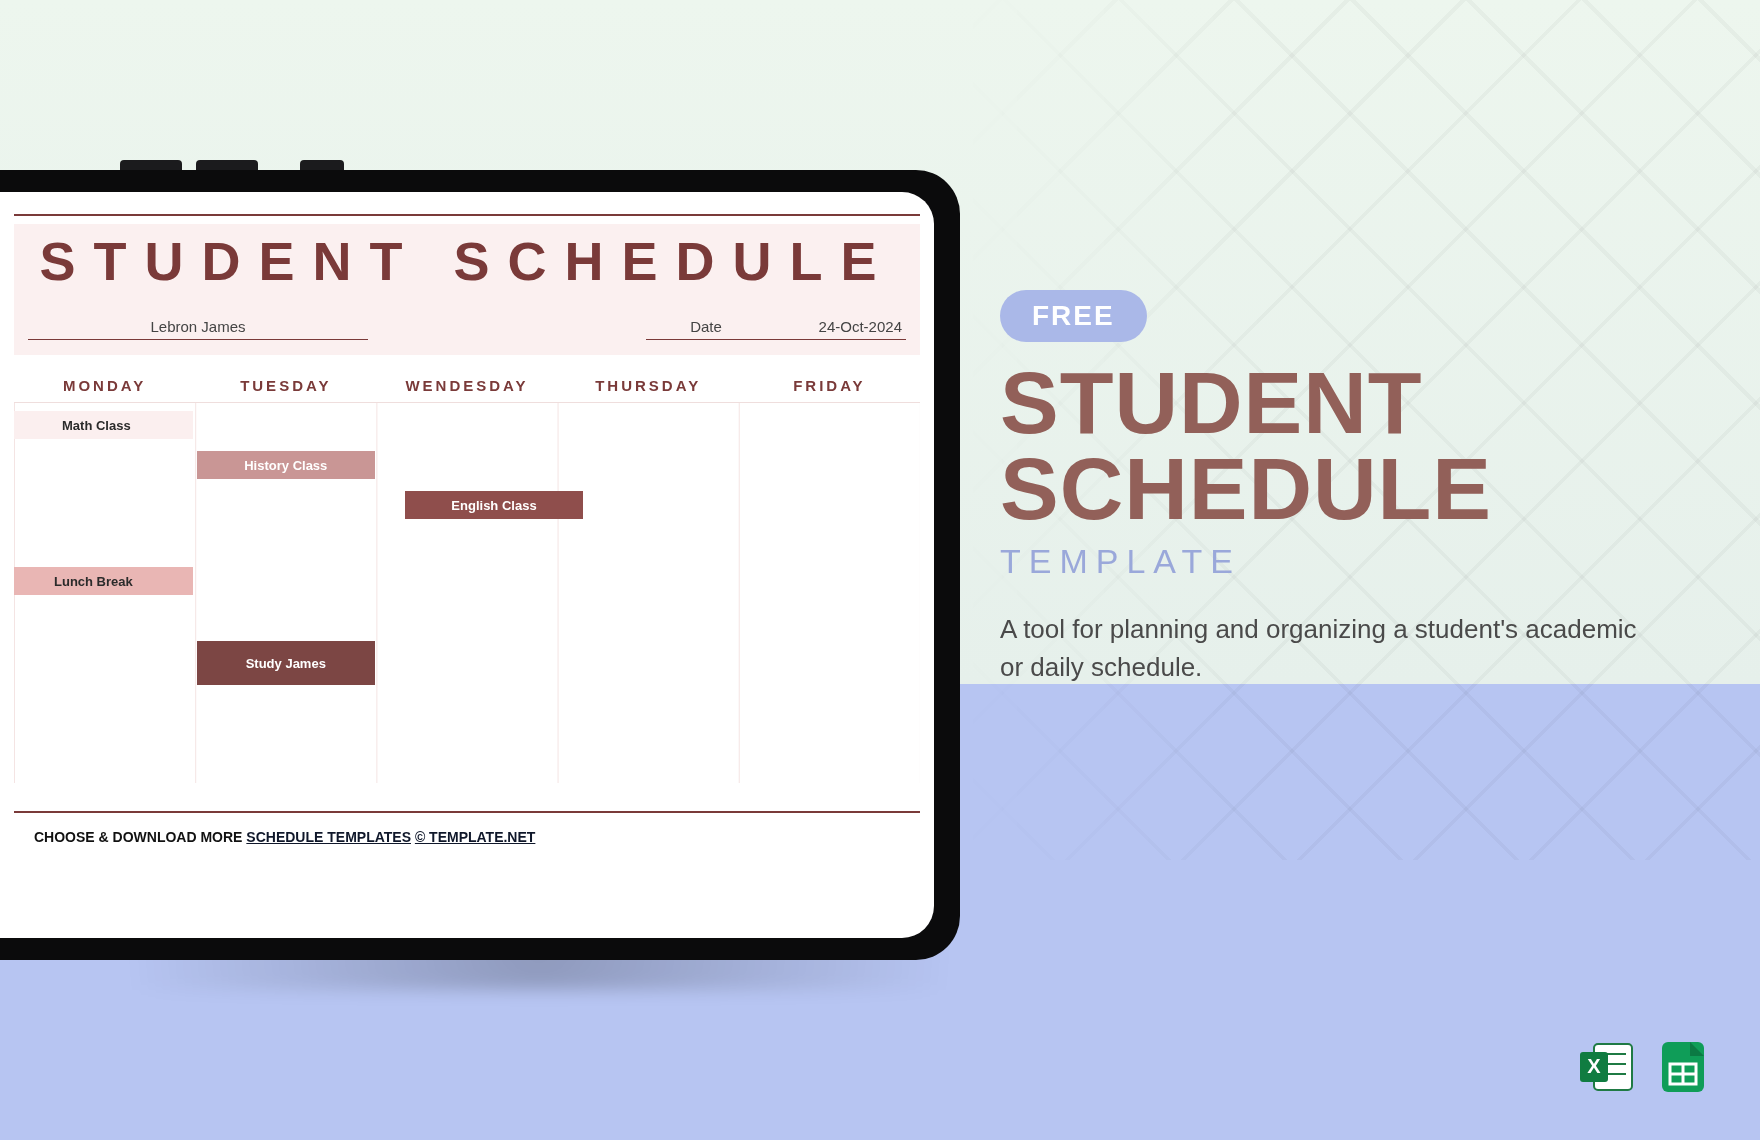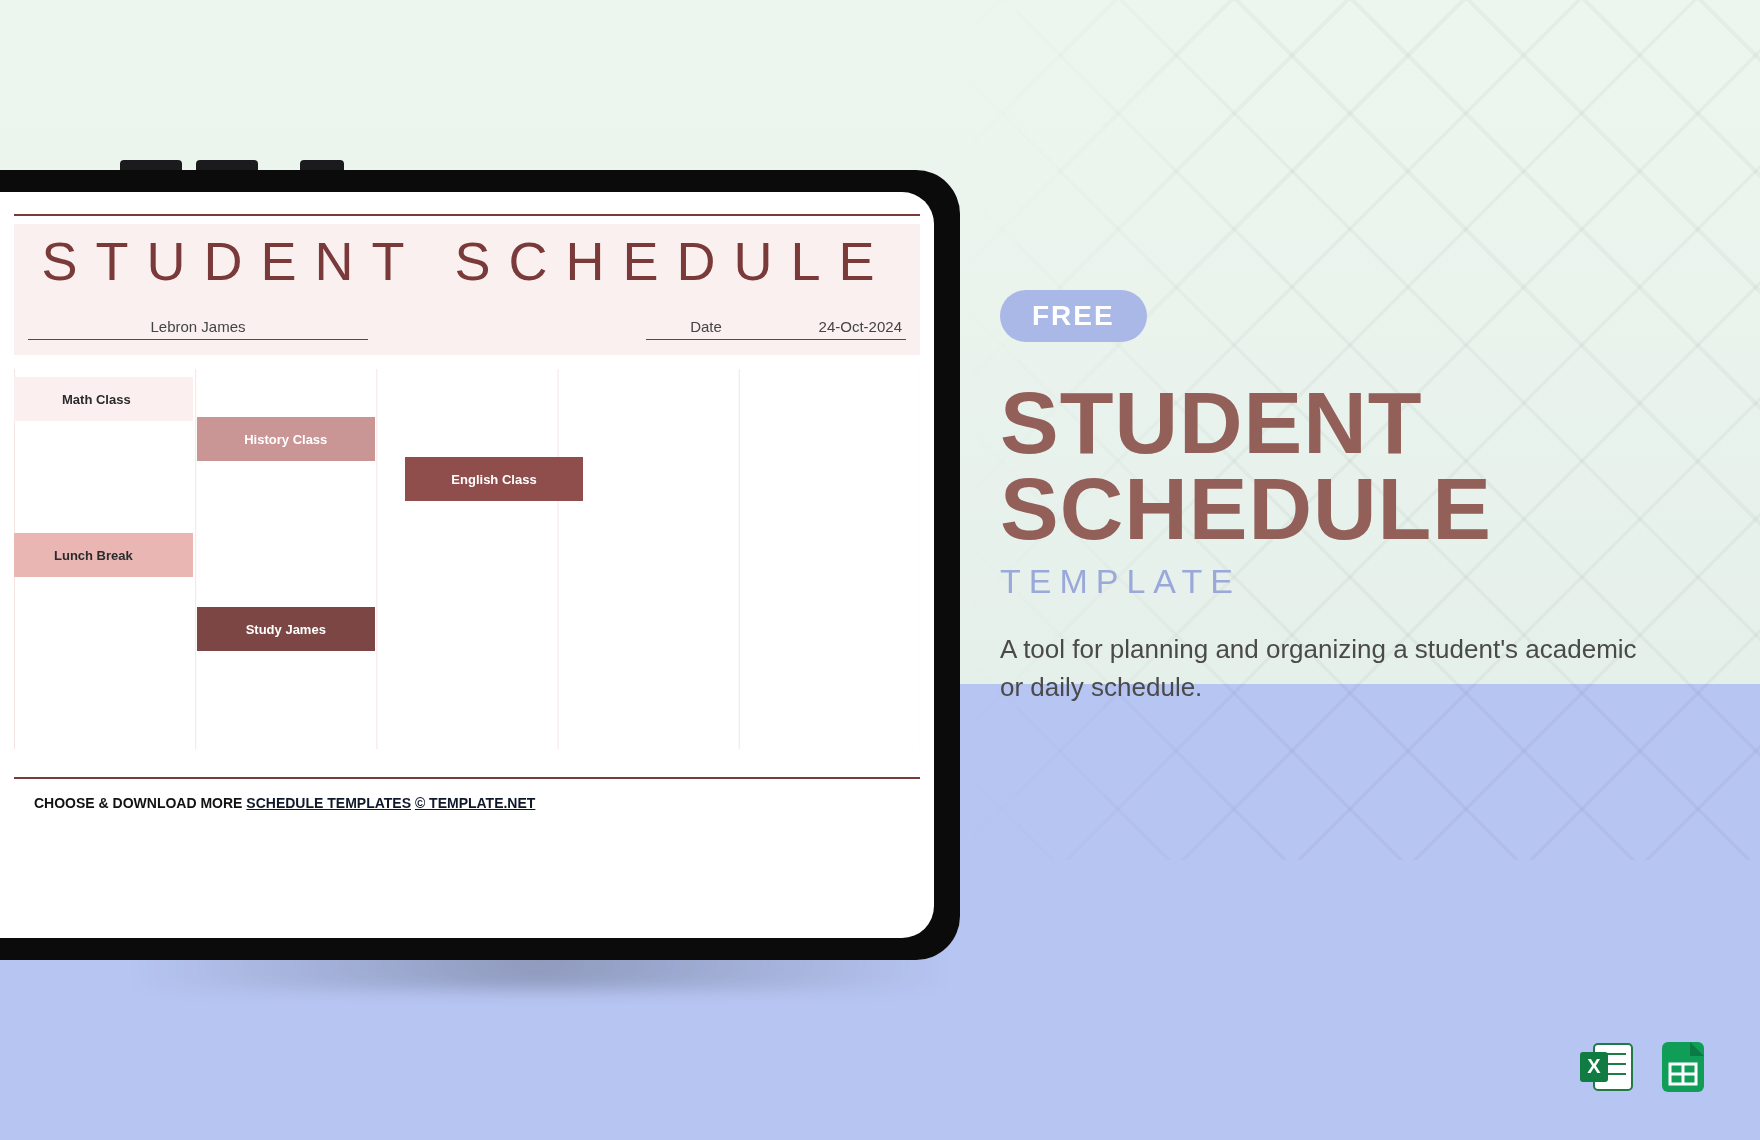--- a/index.html
+++ b/index.html
@@ -69,21 +69,21 @@
     margin: 22px 0 8px 0;
     border: 0; border-top: 2px solid #7a3a39;
   }
   .doc-band {
     background: #fbf0f0;
     padding: 6px 8px 15px 8px;
   }
   .doc-title {
     text-align: center;
     font-size: 54px;
-    font-weight: 400;
+    font-weight: 700;
     letter-spacing: 18px;
     color: #7a3a39;
   }
   .meta-row {
     display: flex;
     align-items: flex-end;
     margin: 26px 6px 0 6px;
     font-size: 15px;
     color: #444;
   }
@@ -124,21 +124,21 @@
   }
   .gridbody {
     position: relative;
     height: 380px;
     background:
       linear-gradient(to right, #f4e4e3 1px, transparent 1px) 0 0 / 20% 100%,
       #ffffff;
   }
   .block {
     position: absolute;
-    height: 44px;
+    height: 28px;
     display: flex; align-items: center; justify-content: center;
     font-size: 13px; font-weight: 700; color: #fff;
   }
   .b-math   { left: 0;   top: 8px;   width: 19.8%; background: #fbefef; color: #2b2b2b; justify-content: flex-start; padding-left: 48px;}
   .b-hist   { left: 20.2%; top: 48px;  width: 19.6%; background: #c99695; }
   .b-eng    { left: 40.2%; top: 88px;  width: 19.6%; background: #8f4e4c; margin-left: 27px; }
   .b-lunch  { left: 0;   top: 164px; width: 19.8%; background: #e9b6b4; color: #2b2b2b; justify-content: flex-start; padding-left: 40px;}
   .b-study  { left: 20.2%; top: 238px; width: 19.6%; height: 44px; background: #7c4644; }
 
   .doc-bottom-rule {
@@ -159,21 +159,21 @@
   }
   .badge {
     display: inline-block;
     background: #aab8e8;
     color: #ffffff;
     font-size: 28px;
     font-weight: 600;
     letter-spacing: 2px;
     padding: 10px 32px;
     border-radius: 999px;
-    margin-bottom: 38px;
+    margin-bottom: 18px;
   }
   .promo h1 {
     font-size: 88px;
     line-height: 0.98;
     font-weight: 800;
     letter-spacing: 1px;
     color: #926059;
   }
   .promo .sub {
     margin-top: 10px;
@@ -220,20 +220,27 @@
           <div class="doc-title">STUDENT SCHEDULE</div>
           <div class="meta-row">
             <div class="meta-name">Lebron James</div>
             <div class="meta-gap"></div>
             <div class="meta-datelabel">Date</div>
             <div class="meta-date">24-Oct-2024</div>
           </div>
         </div>
 
         <div class="grid">
+          <div class="dayhead">
+            <span>MONDAY</span>
+            <span>TUESDAY</span>
+            <span>WENDESDAY</span>
+            <span>THURSDAY</span>
+            <span>FRIDAY</span>
+          </div>
           <div class="gridbody">
             <div class="block b-math">Math Class</div>
             <div class="block b-hist">History Class</div>
             <div class="block b-eng">English Class</div>
             <div class="block b-lunch">Lunch Break</div>
             <div class="block b-study">Study James</div>
           </div>
         </div>
 
         <hr class="doc-bottom-rule">

